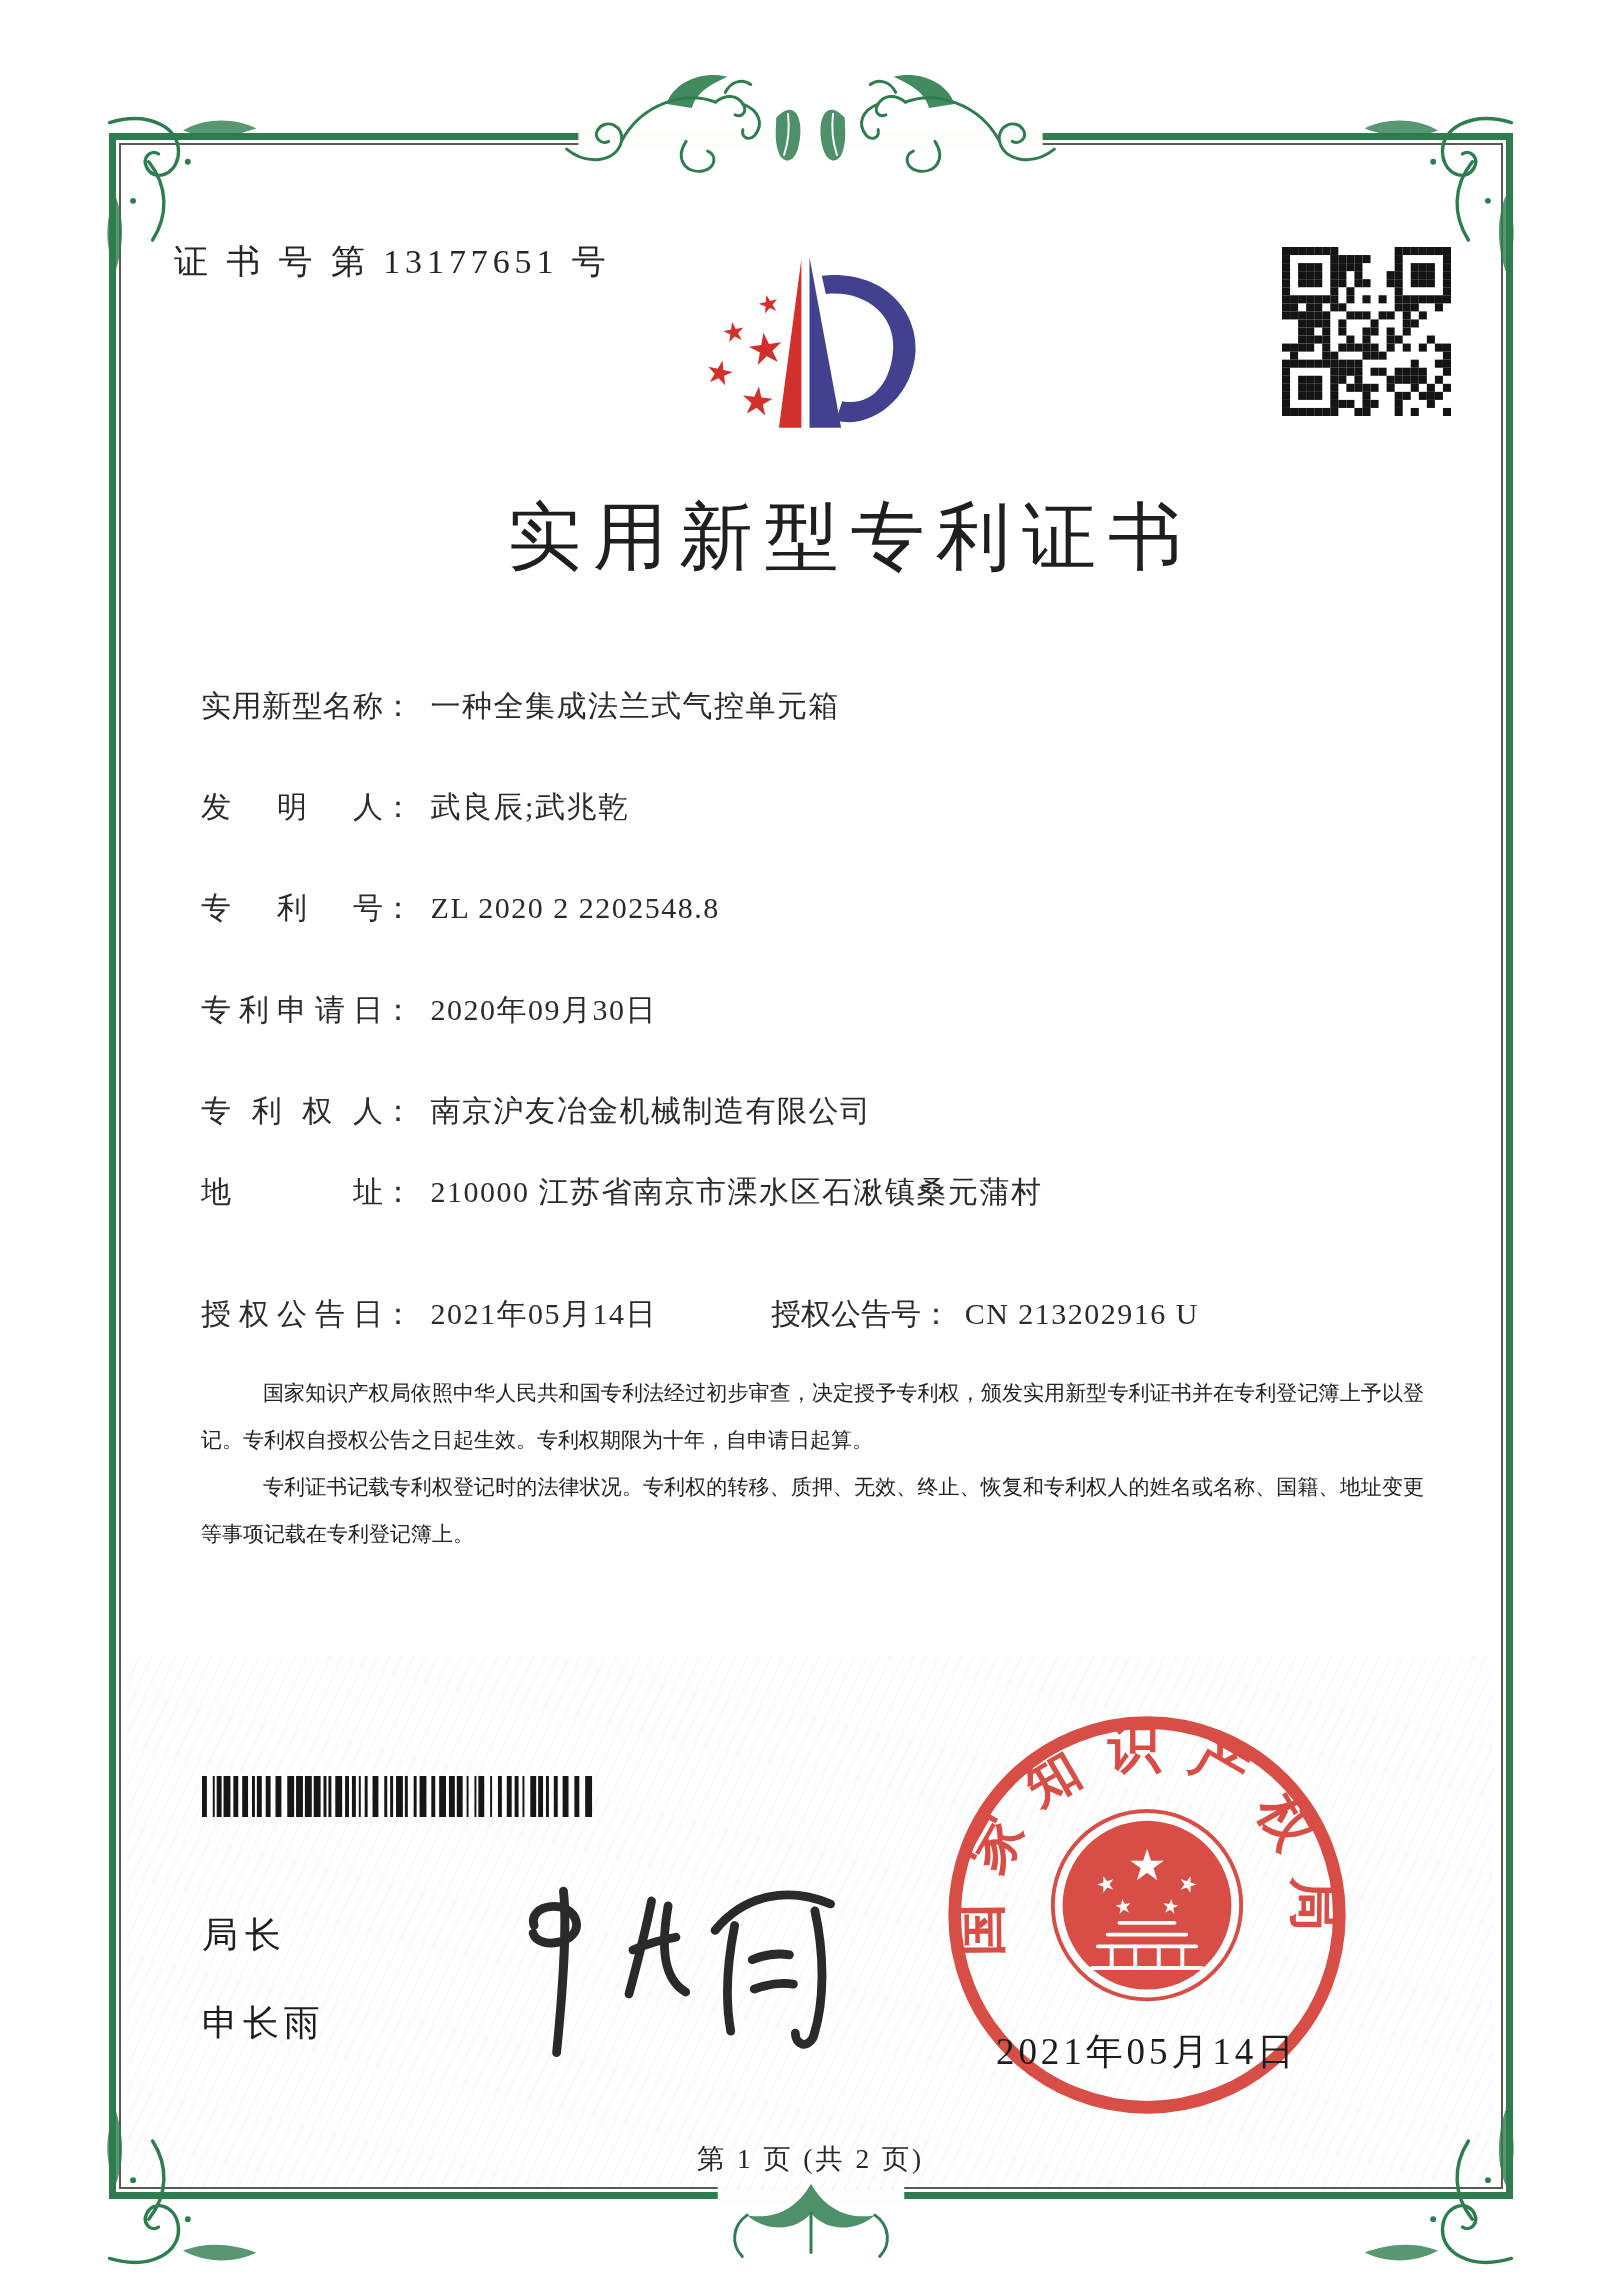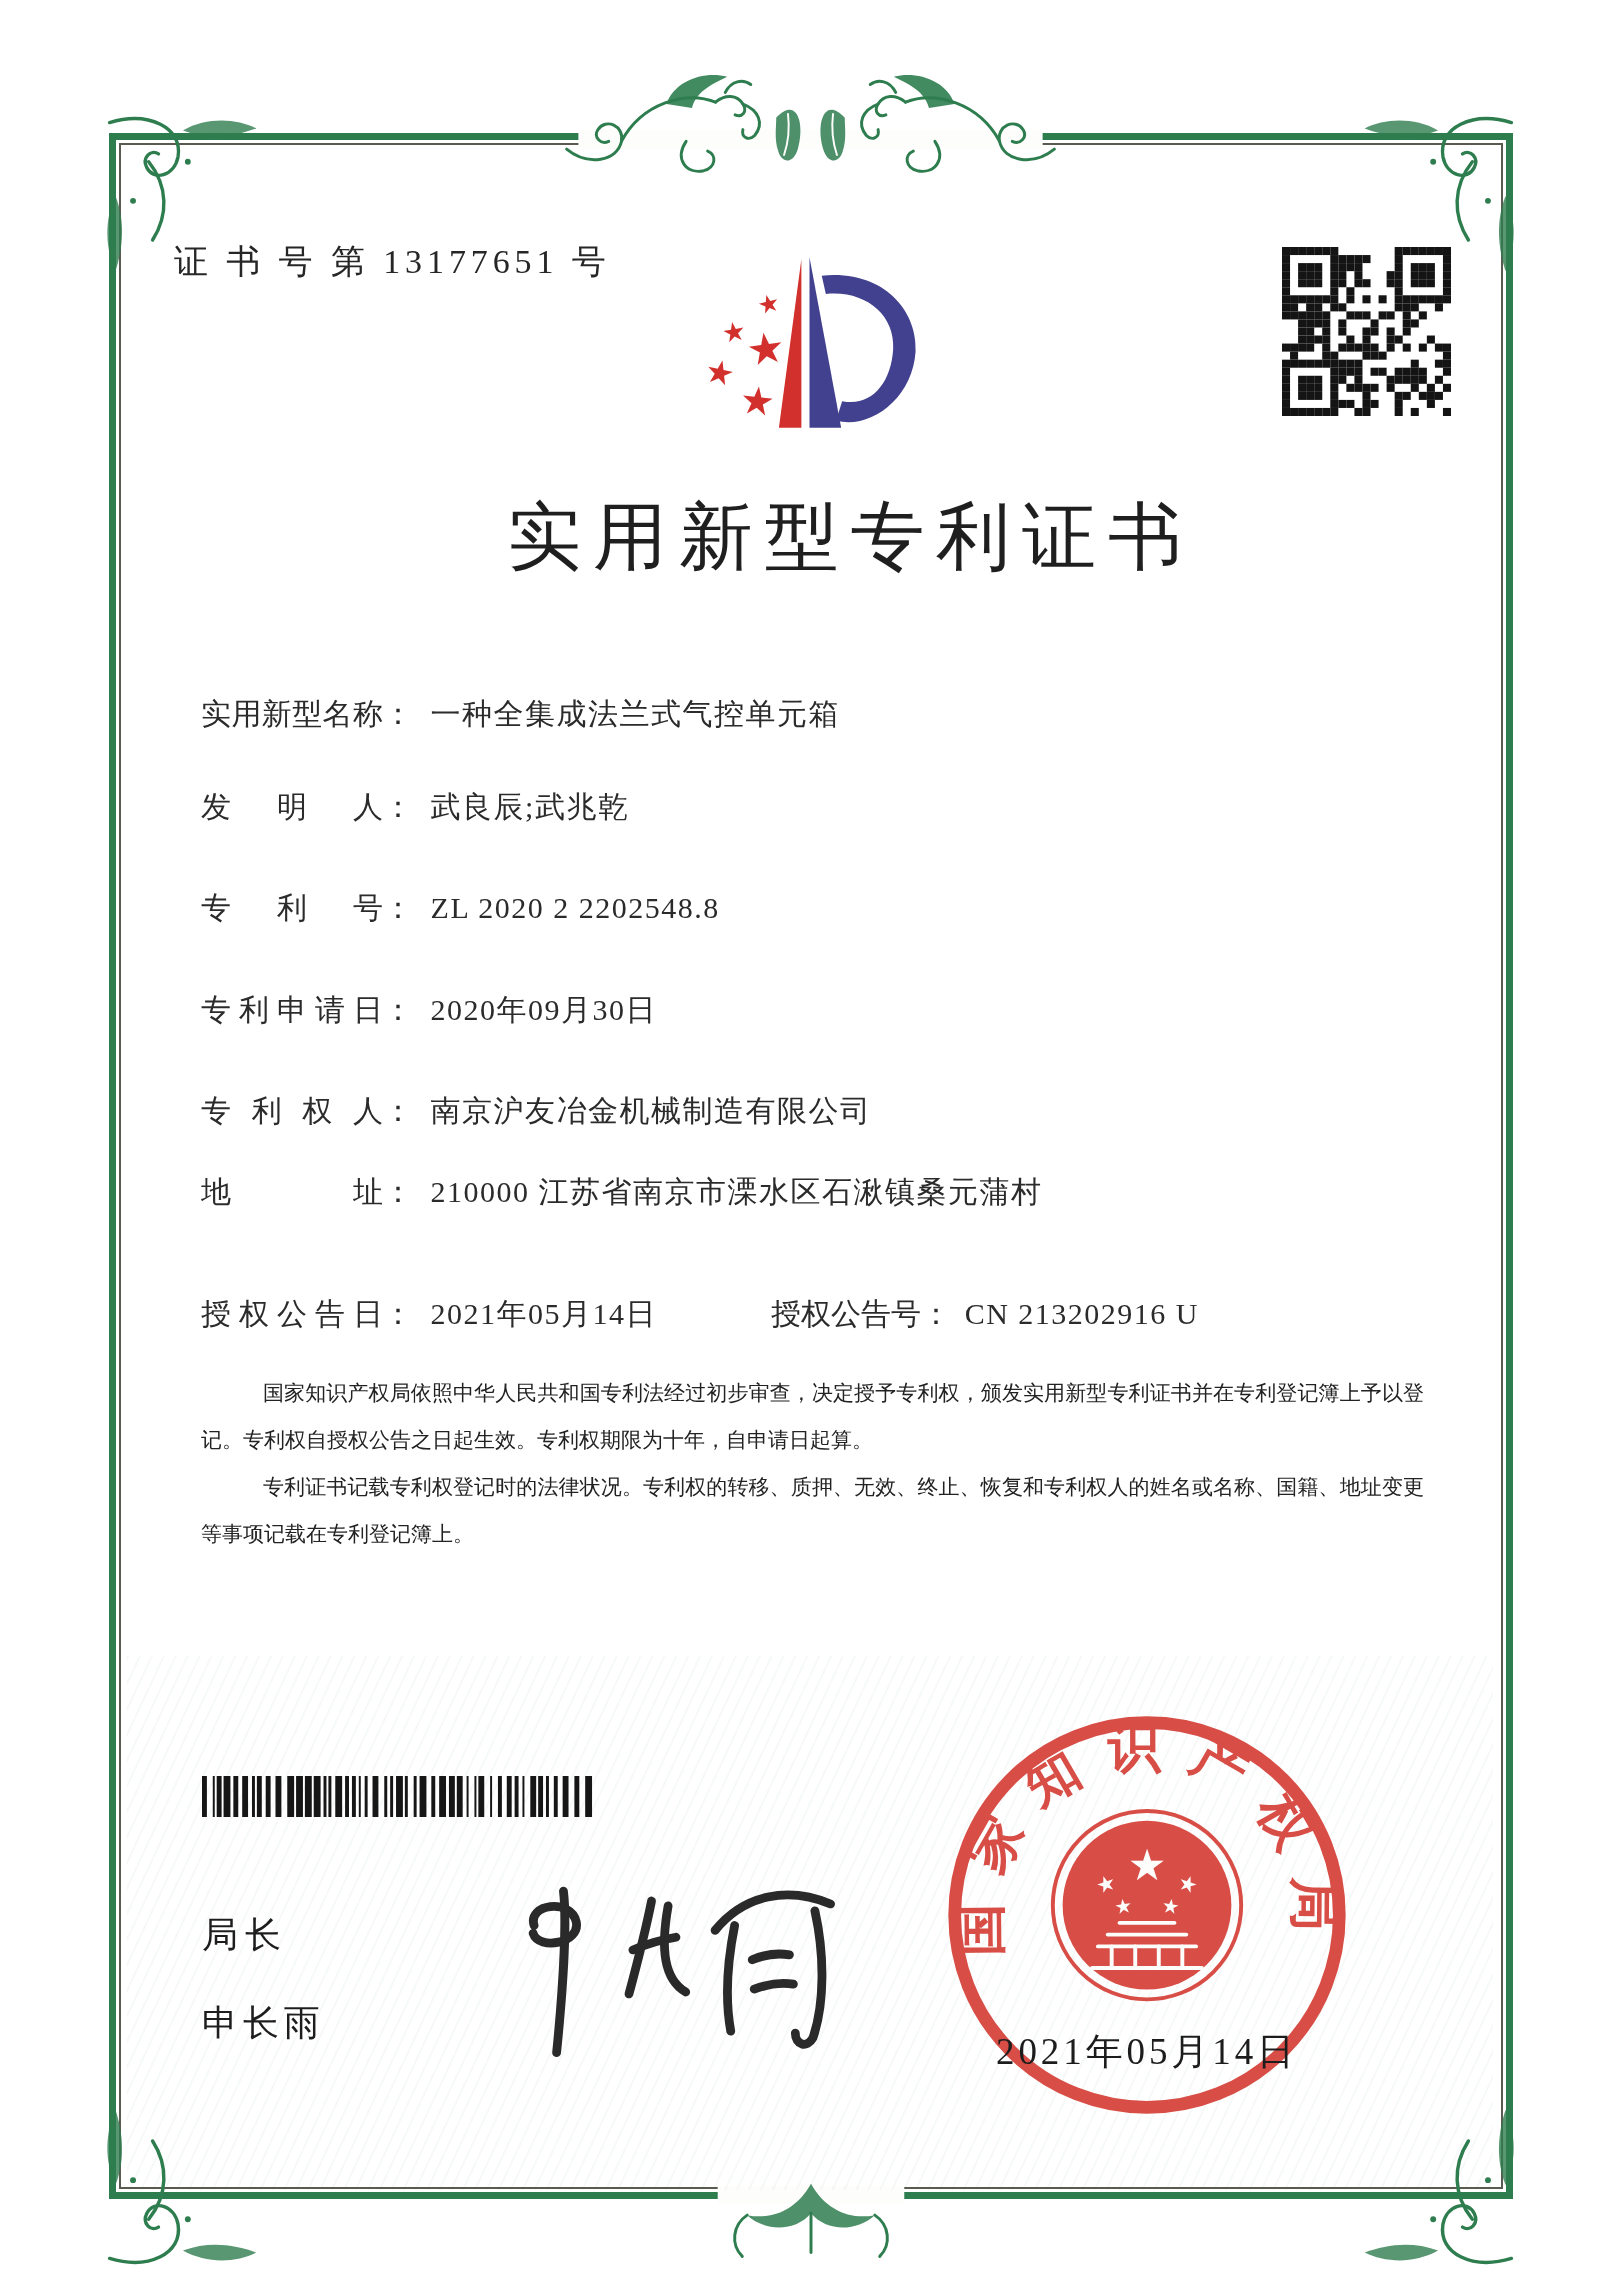--- a/index.html
+++ b/index.html
@@ -25,21 +25,21 @@
   .logo-box{ position:absolute; left:681px; top:241px; width:255px; height:204px; }
   .qr-box{ position:absolute; left:1282px; top:247px; width:169px; height:169px; }
   .title{
     position:absolute; left:0; top:488px; width:100%;
     text-align:center; font-size:74px; font-weight:normal;
     letter-spacing:11.8px; color:#1f1f1f;padding-left:40px;
   }
   
   .fields{ position:absolute; left:201px; top:686px; width:1225px; font-size:30px; }
   .field-row{ position:absolute; left:0; white-space:nowrap; }
-  .field-row:nth-child(1){top:8px;}   .field-row:nth-child(2){top:101px;}
+  .field-row:nth-child(1){top:0;}   .field-row:nth-child(2){top:101px;}
   .field-row:nth-child(3){top:202px;}.field-row:nth-child(4){top:304px;}
   .field-row:nth-child(5){top:405px;}.field-row:nth-child(6){top:486px;}
   .field-row:nth-child(7){top:608px;}
   .flabel{
     display:inline-block; width:182px; text-align:justify; text-align-last:justify;
     vertical-align:bottom;
   }
   .fcolon{ display:inline-block; }
   .fvalue{ margin-left:17.6px; letter-spacing:1.5px; }
   .grant-pub{ position:absolute; left:570px; top:0; white-space:nowrap; }
@@ -509,15 +509,16 @@
         <path d="M -28,18 L 28,18"></path>
         <path d="M -40,30 L 40,30"></path>
         <path d="M -50,42 L 50,42"></path>
         <path d="M -36,42 L -36,62 M -12,42 L -12,62 M 12,42 L 12,62 M 36,42 L 36,62"></path>
         <path d="M -56,64 L 56,64"></path>
       </g>
     </g>
   </svg>
   <div class="seal-date">2021年05月14日</div>
 
+  <div class="footer">第 1 页 (共 2 页)</div>
 
 </div>
 
 
 </body></html>

